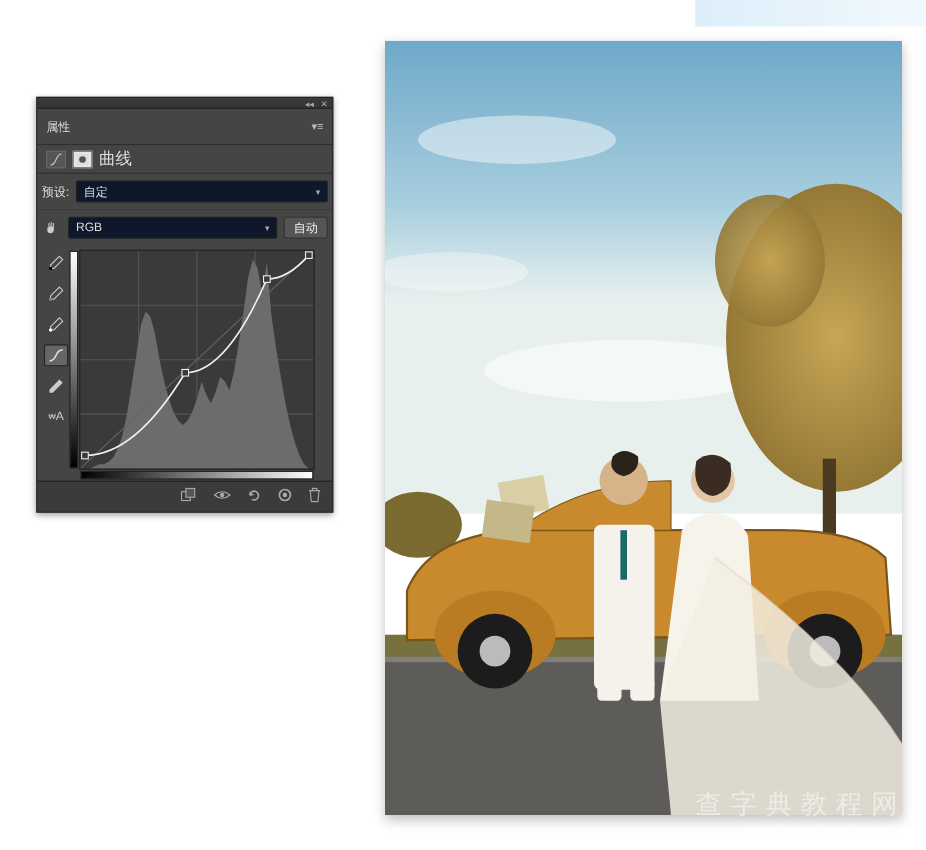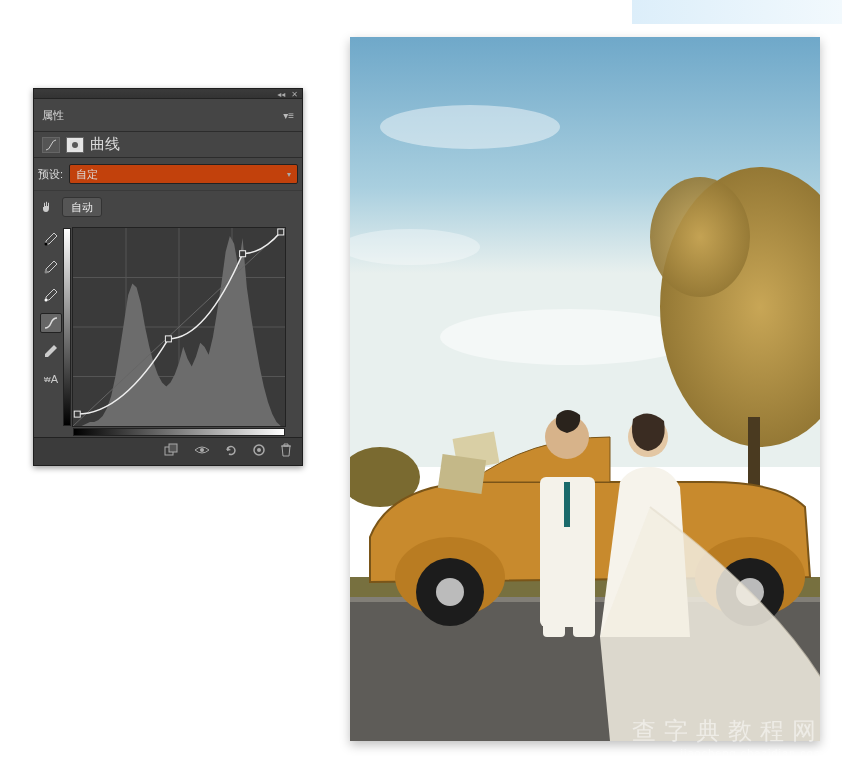--- a/index.html
+++ b/index.html
@@ -17,21 +17,21 @@
 
   .panel-title { height: 22px; display: flex; align-items: center; padding: 16px 8px; color: #ddd; font-size: 11px; background: #454545; border-bottom: 1px solid #2c2c2c; }
   .panel-title .menu { margin-left: auto; color: #bbb; font-size: 10px; }
 
   .panel-sub { height: 26px; display: flex; align-items: center; padding: 0 8px; gap: 6px; background: #454545; border-bottom: 1px solid #2c2c2c; color: #ddd; font-size: 15px; }
   .icon-box { width: 18px; height: 16px; background: #555; display: flex; align-items: center; justify-content: center; font-size: 9px; color: #ccc; border: 1px solid #666; }
   .icon-box.active { background: #e6e6e6; color: #333; }
 
   .preset-row, .channel-row { display: flex; align-items: center; padding: 6px 4px; gap: 6px; color: #ddd; font-size: 11px; background: #454545; }
   .preset-row { border-bottom: 1px solid #3a3a3a; }
-  .select { flex: 1; height: 20px; background: #c2410c; border: 1px solid #222; color: #ddd; font-size: 11px; padding: 0 6px; display: flex; align-items: center; justify-content: space-between; border-radius: 2px; }
+  .select { flex: 1; height: 20px; background: #0f172a; border: 1px solid #222; color: #ddd; font-size: 11px; padding: 0 6px; display: flex; align-items: center; justify-content: space-between; border-radius: 2px; }
   .select::after { content: "▾"; font-size: 8px; color: #aaa; }
   .hand-icon { width: 18px; height: 16px; display: flex; align-items: center; justify-content: center; color: #ccc; font-size: 11px; }
   .auto-btn { height: 20px; padding: 0 8px; background: #555; border: 1px solid #333; border-radius: 3px; color: #eee; font-size: 11px; display: flex; align-items: center; }
 
   .curves-body { display: flex; background: #454545; }
   .tool-col { width: 34px; display: flex; flex-direction: column; align-items: center; padding: 6px 0; gap: 8px; }
   .tool-col .tool { width: 22px; height: 20px; display: flex; align-items: center; justify-content: center; color: #ccc; font-size: 13px; }
   .tool-col .tool.active { background: #666; border: 1px solid #222; border-radius: 2px; }
 
   .graph-wrap { flex: 1; padding: 4px 10px 10px 4px; }
@@ -88,20 +88,23 @@
       <span>自定</span>
     </div>
   </div>
 
   <div class="channel-row">
     <span class="hand-icon">
       <svg width="14" height="14" viewBox="0 0 14 14">
           <path d="M4 7 L4 3 Q5 2 5 3 L5 6 L6 6 L6 2 Q7 1 7 2 L7 6 L8 6 L8 3 Q9 2 9 3 L9 8 Q9 12 6 12 Q3 12 3 9 L3 7 Z" fill="#ccc"></path>
         </svg>
     </span>
+    <div class="select">
+      <span>RGB</span>
+    </div>
     <div class="auto-btn">
       <span>自动</span>
     </div>
   </div>
 
   <div class="curves-body">
     <div class="tool-col">
       <div class="tool">
         <svg width="14" height="14" viewBox="0 0 14 14">
             <path d="M10 1 L13 4 L5 12 L2 12 L2 9 Z" fill="none" stroke="#ccc" stroke-width="1"></path>

